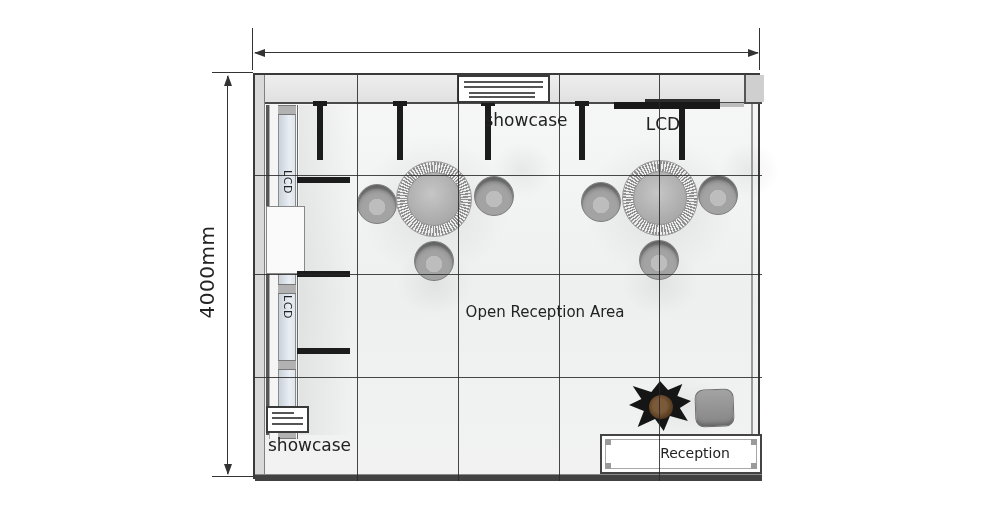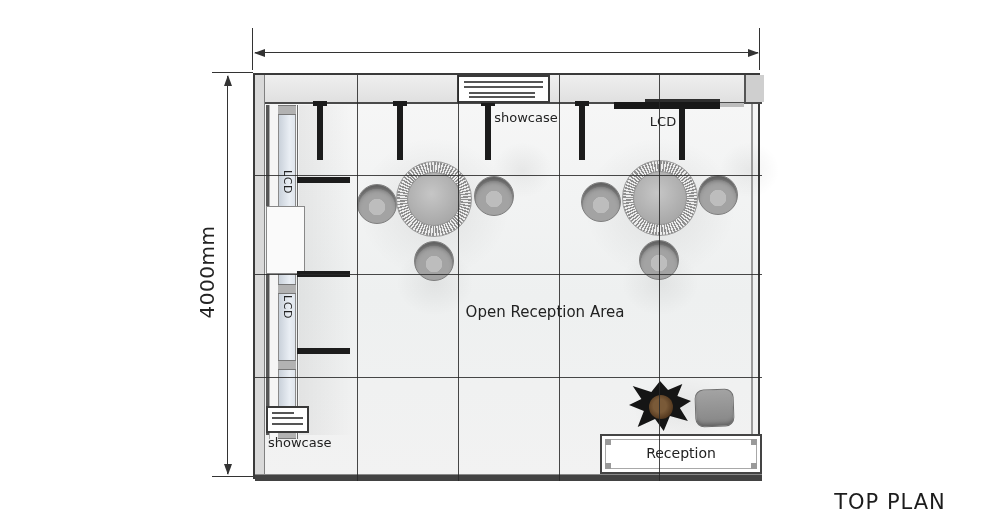--- a/index.html
+++ b/index.html
@@ -28,21 +28,21 @@
   
   #top-wall{left:0;top:0;width:507px;height:29px;box-sizing:border-box;
     background:linear-gradient(180deg,#efefef,#e0e0e0);
     border-bottom:2px solid #4a4a4a;z-index:3;}
   #top-wall-corner{left:489px;top:0;width:18px;height:27px;background:#cfcfcf;border-left:2px solid #555;z-index:3;}
   .post{width:6px;height:56px;top:29px;background:#1b1b1b;z-index:4;}
   .post-nub{width:14px;height:5px;top:26px;background:#1b1b1b;z-index:4;}
   
   .showcase-box{box-sizing:border-box;background:#fff;border:2px solid #3a3a3a;z-index:5;}
   .shelf-line{background:#555;height:2px;z-index:6;}
-  .small-label{font-size:13px;color:#222;text-align:center;z-index:7;}
+  .small-label{font-size:17px;color:#222;text-align:center;z-index:7;}
   
   #lcd-bar{left:359px;top:27px;width:106px;height:7px;background:#181818;z-index:4;}
   #lcd-bar-step{left:390px;top:24px;width:75px;height:4px;background:#2e2e2e;z-index:4;}
   #lcd-shelf{left:465px;top:28px;width:24px;height:4px;background:#bdbdbd;z-index:3;}
   
   #lw-strip{left:0;top:0;width:10px;height:406px;background:#d9d9d9;border-right:1px solid #808080;box-sizing:border-box;z-index:3;}
   #lw-dark{left:11px;top:30px;width:3px;height:330px;background:#565656;z-index:3;}
   #lw-white{left:14px;top:30px;width:9px;height:334px;background:#f5f5f5;border-left:1px solid #aaa;box-sizing:border-box;z-index:3;}
   #lw-blue{left:23px;top:30px;width:18px;height:334px;box-sizing:border-box;
     background:linear-gradient(90deg,#c9d1da,#e9eef4 65%,#dfe5ec);border:1px solid #8a8a8a;z-index:3;}
@@ -64,21 +64,21 @@
   #plant{left:374px;top:306px;width:62px;height:50px;background:#151515;z-index:2;
     clip-path:polygon(50% 0%,63% 18%,86% 6%,78% 30%,100% 40%,82% 54%,95% 80%,66% 70%,56% 100%,42% 76%,14% 92%,24% 60%,0% 48%,20% 36%,6% 10%,36% 22%);}
   #plant-pot{left:394px;top:320px;width:24px;height:24px;border-radius:50%;z-index:2;
     background:radial-gradient(circle at 45% 45%,#7a5a38 0 35%,#55391f 70%,#33200f);}
   #rec-chair{left:440px;top:314px;width:39px;height:38px;border-radius:9px;z-index:2;
     background:linear-gradient(180deg,#a3a3a3,#858585);border:1px solid #6f6f6f;box-sizing:border-box;
     box-shadow:inset 0 -4px 4px -2px rgba(0,0,0,.3);transform:rotate(-2deg);}
   #desk{left:345px;top:359px;width:162px;height:40px;box-sizing:border-box;background:#fff;border:2px solid #444;z-index:5;}
   #desk-frame{position:absolute;left:3px;top:3px;right:3px;bottom:3px;border:1px solid #a8a8a8;}
   .desk-corner{position:absolute;width:6px;height:6px;background:#9a9a9a;}
-  #desk-label{position:absolute;left:0;top:9px;width:100%;text-align:center;font-size:14px;color:#222;}
+  #desk-label{position:absolute;left:14px;top:9px;width:100%;text-align:center;font-size:14px;color:#222;}
   
   #bottom-wall{left:0;top:399px;width:507px;height:7px;background:#424242;border-top:1px solid #888;box-sizing:border-box;z-index:5;}
   #right-wall-inner{left:496px;top:29px;width:2px;height:370px;background:#9b9b9b;z-index:3;}
   
   #open-area-label{left:140px;top:228px;width:300px;text-align:center;font-size:15px;color:#222;z-index:7;}
   #title{left:790px;top:490px;width:200px;text-align:center;font-size:21px;letter-spacing:1px;color:#1c1c1c;}
 </style>
 </head>
 <body>
 
@@ -191,14 +191,13 @@
     <div class="abs grid-v" style="left:203px;"></div>
     <div class="abs grid-v" style="left:304px;"></div>
     <div class="abs grid-v" style="left:404px;"></div>
     <div class="abs grid-h" style="top:100px;"></div>
     <div class="abs grid-h" style="top:199px;"></div>
     <div class="abs grid-h" style="top:302px;"></div>
 
     <div class="abs" id="open-area-label">Open Reception Area</div>
   </div>
 
-  <div class="abs" id="title">TOP PLAN</div>
 </div>
 
 </body></html>

